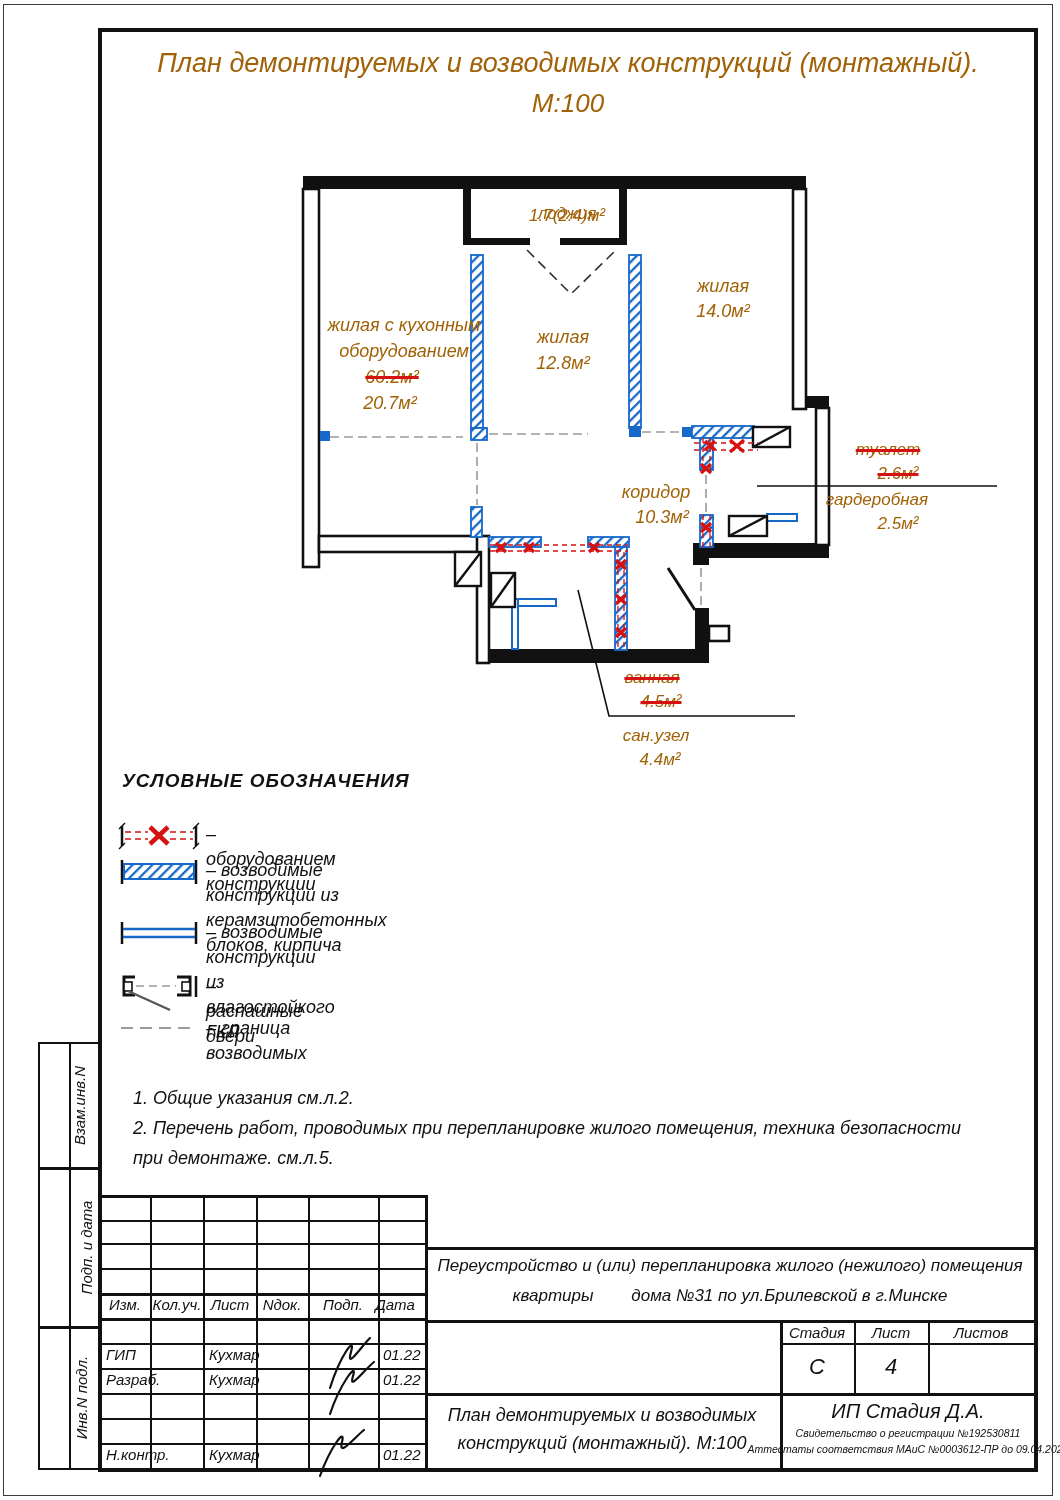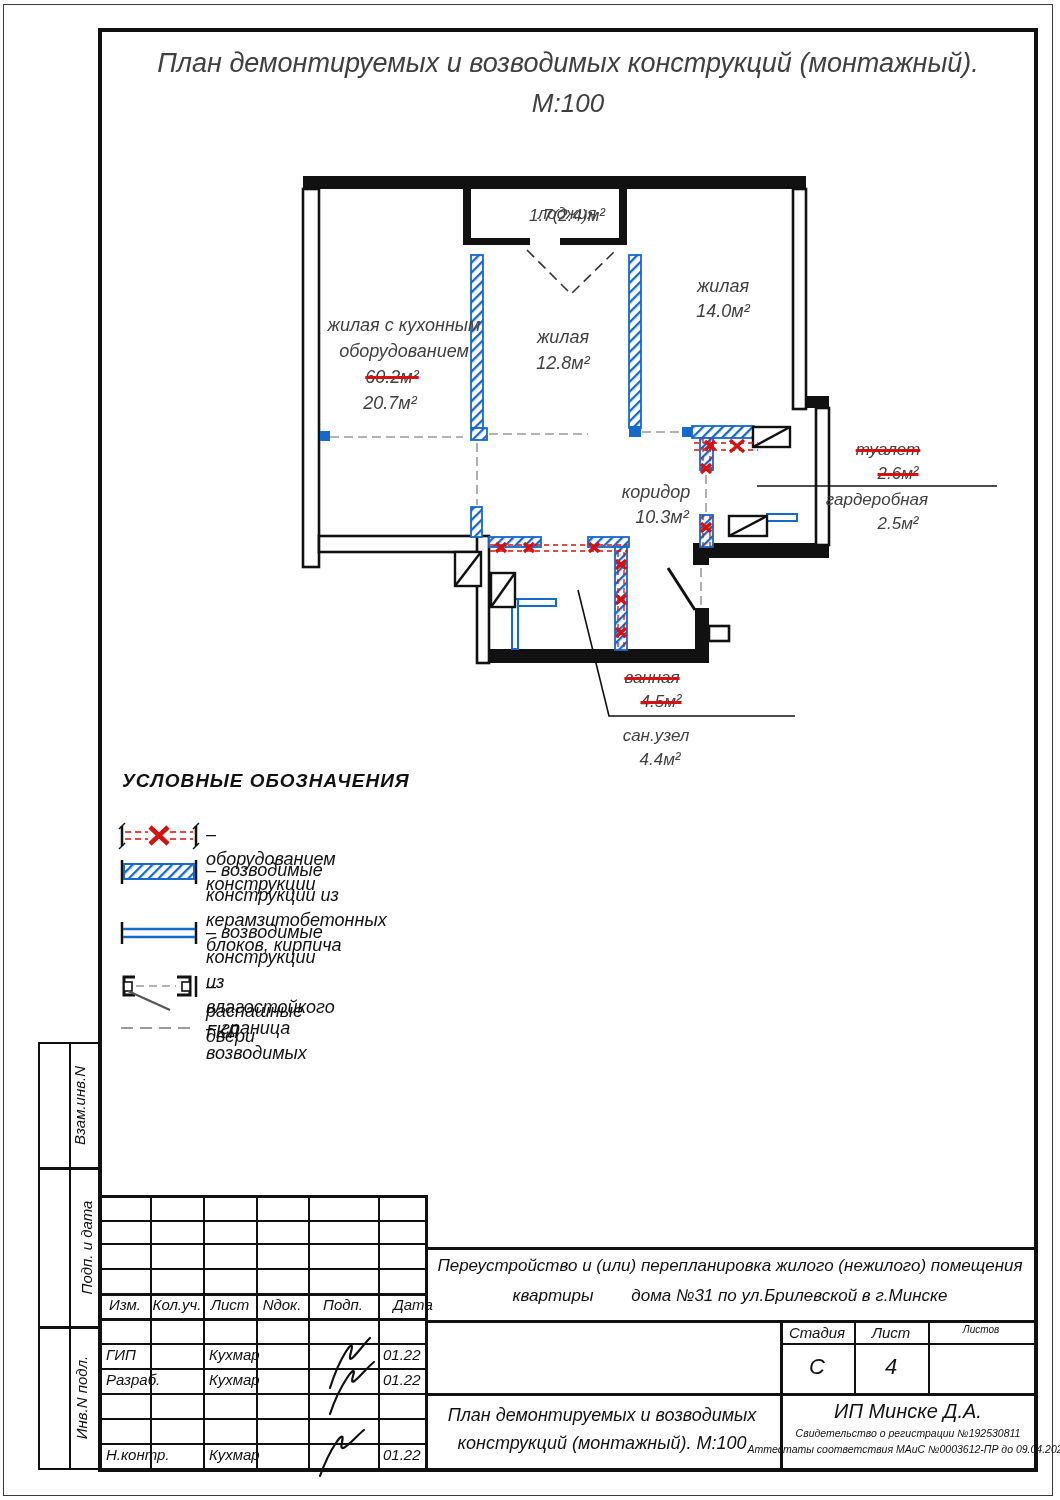--- a/index.html
+++ b/index.html
@@ -1,20 +1,20 @@
 <!DOCTYPE html>
 <html><head>
 <meta charset="utf-8">
 <style>
   * { margin:0; padding:0; box-sizing:border-box; }
   body { background:#e8e8e8; font-family:"Liberation Sans", sans-serif; }
   .page { position:relative; width:1060px; height:1500px; background:#fff; margin:0 auto; overflow:hidden; }
   .thin-border { position:absolute; left:3px; top:4px; width:1050px; height:1492px; border:1.5px solid #3a3a3a; }
   .main-frame { position:absolute; left:98px; top:28px; width:940px; height:1444px; border:4px solid #111; }
-  .lbl { position:absolute; font-style:italic; color:#404040; white-space:nowrap; transform:translateX(-50%); }
+  .lbl { position:absolute; font-style:italic; color:#a16207; white-space:nowrap; transform:translateX(-50%); }
   .strike { text-decoration:line-through; text-decoration-color:#d51111; text-decoration-thickness:2.5px; }
   .hline { position:absolute; background:#111; }
   .vline { position:absolute; background:#111; }
   .cellt { position:absolute; font-style:italic; color:#111; white-space:nowrap; }
   .ctr { transform:translateX(-50%); }
   .legend-row { position:absolute; }
   .legend-label { position:absolute; font-style:italic; color:#111; white-space:pre-line; font-size:18px; line-height:25px; }
   .pre { white-space:pre; }
   .rot-cell { position:absolute; border:2.5px solid #111; }
   .rot-txt { position:absolute; left:0; top:50%; width:31px; text-align:center; transform:translateY(-50%); }
@@ -222,20 +222,23 @@
     <div class="legend-label" style="left:88px;top:0px;">– распашные двери</div>
   </div>
 
   <div class="legend-row" style="left:118px;top:1016px;">
     <svg width="82" height="24" style="position:absolute;top:0;left:0;">
       <line x1="3" y1="12" x2="79" y2="12" stroke="#9a9a9a" stroke-width="1.8" stroke-dasharray="12 7"></line>
     </svg>
     <div class="legend-label" style="left:88px;top:0px;">– граница возводимых</div>
   </div>
 
+  <div class="cellt" style="left:133px;top:1083px;width:890px;font-size:18px;line-height:30px;white-space:pre-line;">1. Общие указания см.л.2.
+2. Перечень работ, проводимых при перепланировке жилого помещения, техника безопасности
+при демонтаже. см.л.5.</div>
 
   <div class="rot-cell" style="left:38px;top:1042px;width:62px;height:128px;">
     <div style="position:absolute;left:29px;top:0;width:2px;height:100%;background:#111;"></div>
     <div class="rot-txt"><span>Взам.инв.N</span></div>
   </div>
   <div class="rot-cell" style="left:38px;top:1167px;width:62px;height:162px;">
     <div style="position:absolute;left:29px;top:0;width:2px;height:100%;background:#111;"></div>
     <div class="rot-txt"><span>Подп. и дата</span></div>
   </div>
   <div class="rot-cell" style="left:38px;top:1326px;width:62px;height:144px;">
@@ -267,21 +270,21 @@
   <div class="hline" style="left:425px;top:1393px;width:610px;height:3px;"></div>
   <div class="vline" style="left:780px;top:1320px;width:3px;height:148px;"></div>
   <div class="vline" style="left:854px;top:1320px;width:2px;height:73px;"></div>
   <div class="vline" style="left:928px;top:1320px;width:2px;height:73px;"></div>
 
   <div class="cellt ctr" style="left:125px;top:1296px;font-size:15px;">Изм.</div>
   <div class="cellt ctr" style="left:177px;top:1296px;font-size:15px;">Кол.уч.</div>
   <div class="cellt ctr" style="left:230px;top:1296px;font-size:15px;">Лист</div>
   <div class="cellt ctr" style="left:282px;top:1296px;font-size:15px;">Nдок.</div>
   <div class="cellt ctr" style="left:343px;top:1296px;font-size:15px;">Подп.</div>
-  <div class="cellt ctr" style="left:413px;top:1296px;font-size:15px;">Дата</div>
+  <div class="cellt ctr" style="left:395px;top:1296px;font-size:15px;">Дата</div>
 
   <div class="cellt" style="left:106px;top:1346px;font-size:15px;">ГИП</div>
   <div class="cellt" style="left:209px;top:1346px;font-size:15px;">Кухмар</div>
   <div class="cellt" style="left:383px;top:1346px;font-size:15px;">01.22</div>
   <div class="cellt" style="left:106px;top:1371px;font-size:15px;">Разраб.</div>
   <div class="cellt" style="left:209px;top:1371px;font-size:15px;">Кухмар</div>
   <div class="cellt" style="left:383px;top:1371px;font-size:15px;">01.22</div>
   <div class="cellt" style="left:106px;top:1446px;font-size:15px;">Н.контр.</div>
   <div class="cellt" style="left:209px;top:1446px;font-size:15px;">Кухмар</div>
   <div class="cellt" style="left:383px;top:1446px;font-size:15px;">01.22</div>
@@ -292,23 +295,23 @@
       <path d="M22,88 C32,58 50,34 45,50 C40,66 56,44 66,36"></path>
       <path d="M12,150 C22,122 38,100 34,116 C30,132 46,112 56,104"></path>
     </g>
   </svg>
 
   <div class="cellt ctr" style="left:730px;top:1256px;font-size:17px;font-weight:500;">Переустройство и (или) перепланировка жилого (нежилого) помещения</div>
   <div class="cellt ctr pre" style="left:730px;top:1286px;font-size:17px;font-weight:500;">квартиры        дома №31 по ул.Брилевской в г.Минске</div>
 
   <div class="cellt ctr" style="left:817px;top:1324px;font-size:15px;">Стадия</div>
   <div class="cellt ctr" style="left:891px;top:1324px;font-size:15px;">Лист</div>
-  <div class="cellt ctr" style="left:981px;top:1324px;font-size:10px;">Листов</div>
+  <div class="cellt ctr" style="left:981px;top:1324px;font-size:15px;">Листов</div>
   <div class="cellt ctr" style="left:817px;top:1354px;font-size:22px;">С</div>
   <div class="cellt ctr" style="left:891px;top:1354px;font-size:22px;">4</div>
   <div class="cellt ctr" style="left:981px;top:1354px;font-size:22px;"></div>
 
   <div class="cellt ctr" style="left:602px;top:1405px;font-size:18px;font-weight:500;">План демонтируемых и возводимых</div>
   <div class="cellt ctr" style="left:602px;top:1433px;font-size:18px;font-weight:500;">конструкций (монтажный). М:100</div>
-  <div class="cellt ctr" style="left:908px;top:1400px;font-size:20px;font-weight:500;">ИП Минске Д.А.</div>
+  <div class="cellt ctr" style="left:908px;top:1400px;font-size:20px;font-weight:500;">ИП Стадия Д.А.</div>
   <div class="cellt ctr" style="left:908px;top:1427px;font-size:10.5px;">Свидетельство о регистрации №192530811</div>
   <div class="cellt ctr" style="left:908px;top:1443px;font-size:10.5px;">Аттестаты соответствия МАиС №0003612-ПР до 09.04.2026</div>
 </div>
 
 </body></html>

